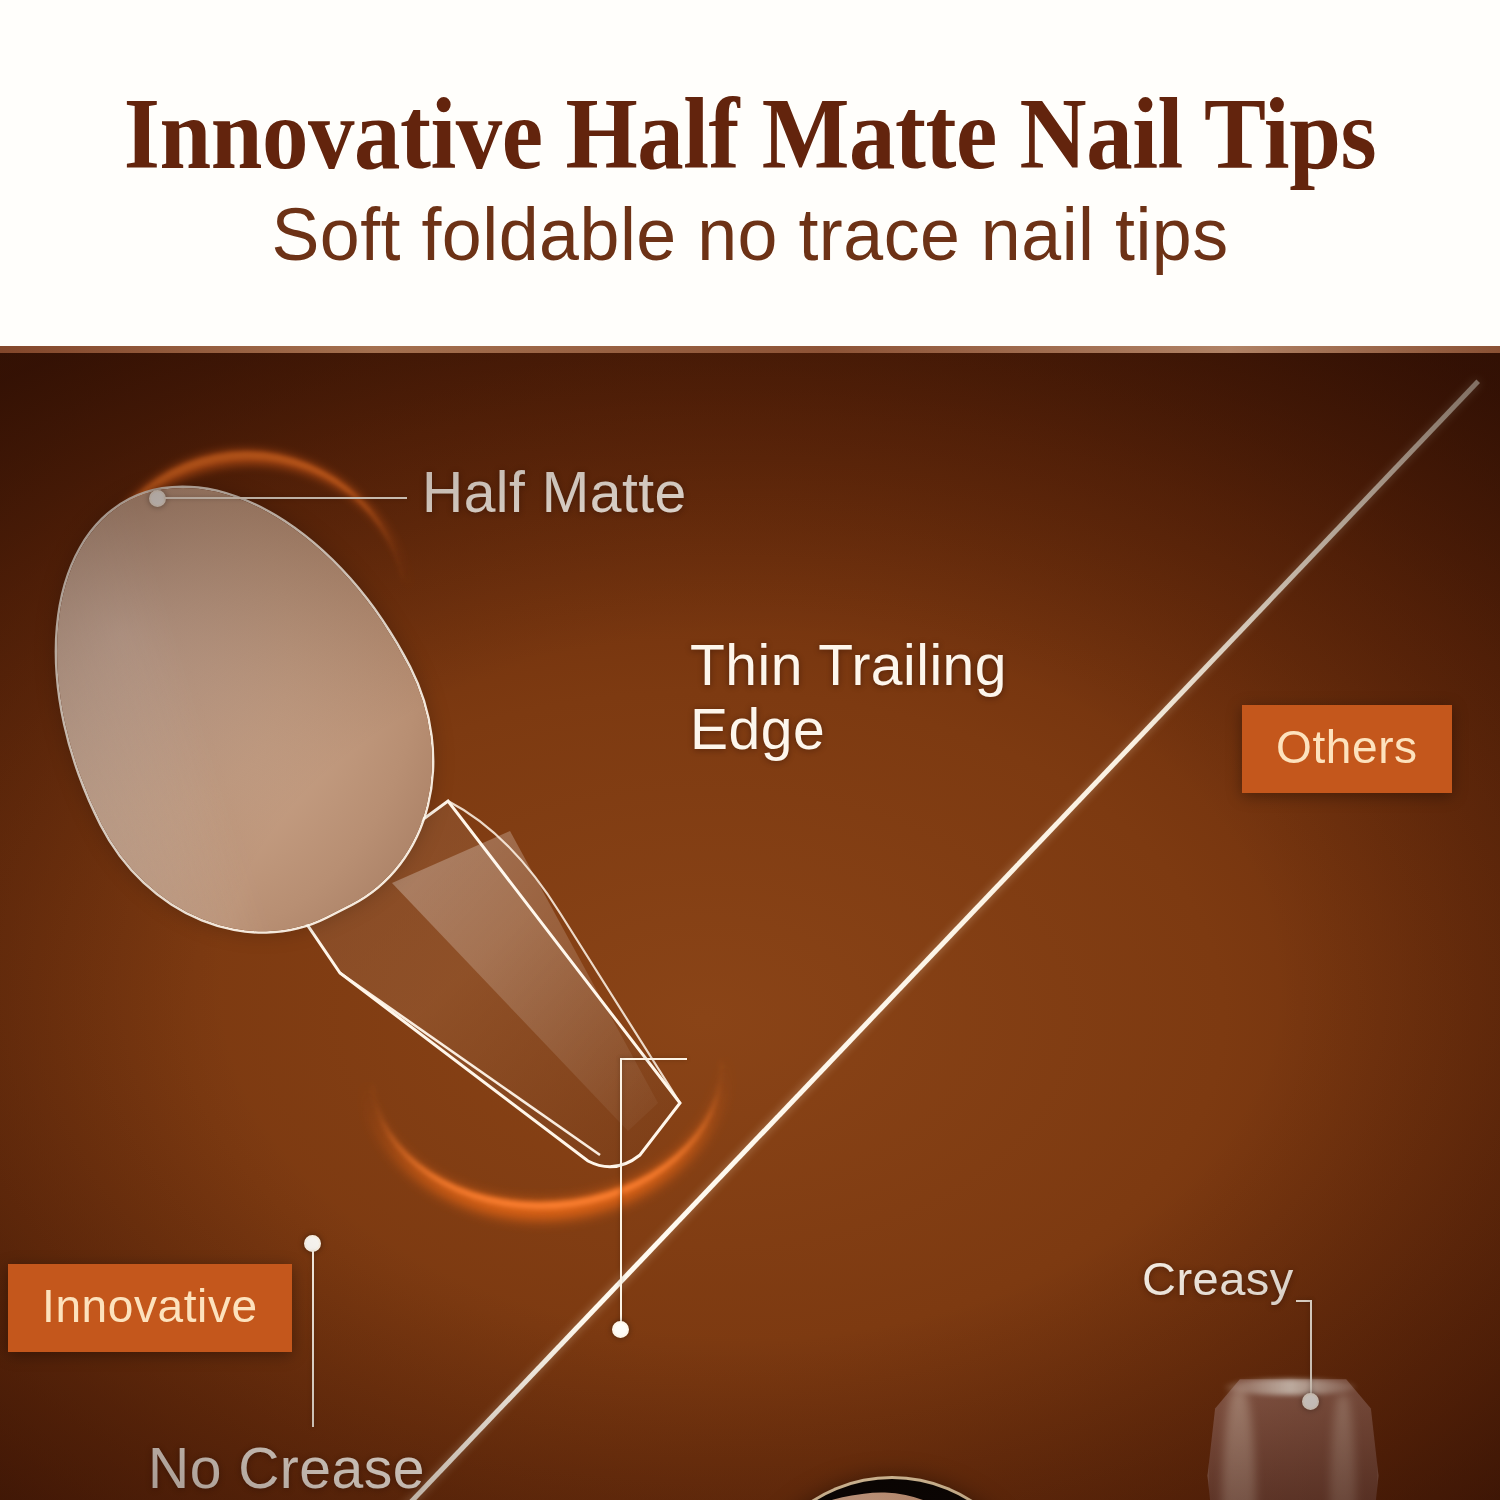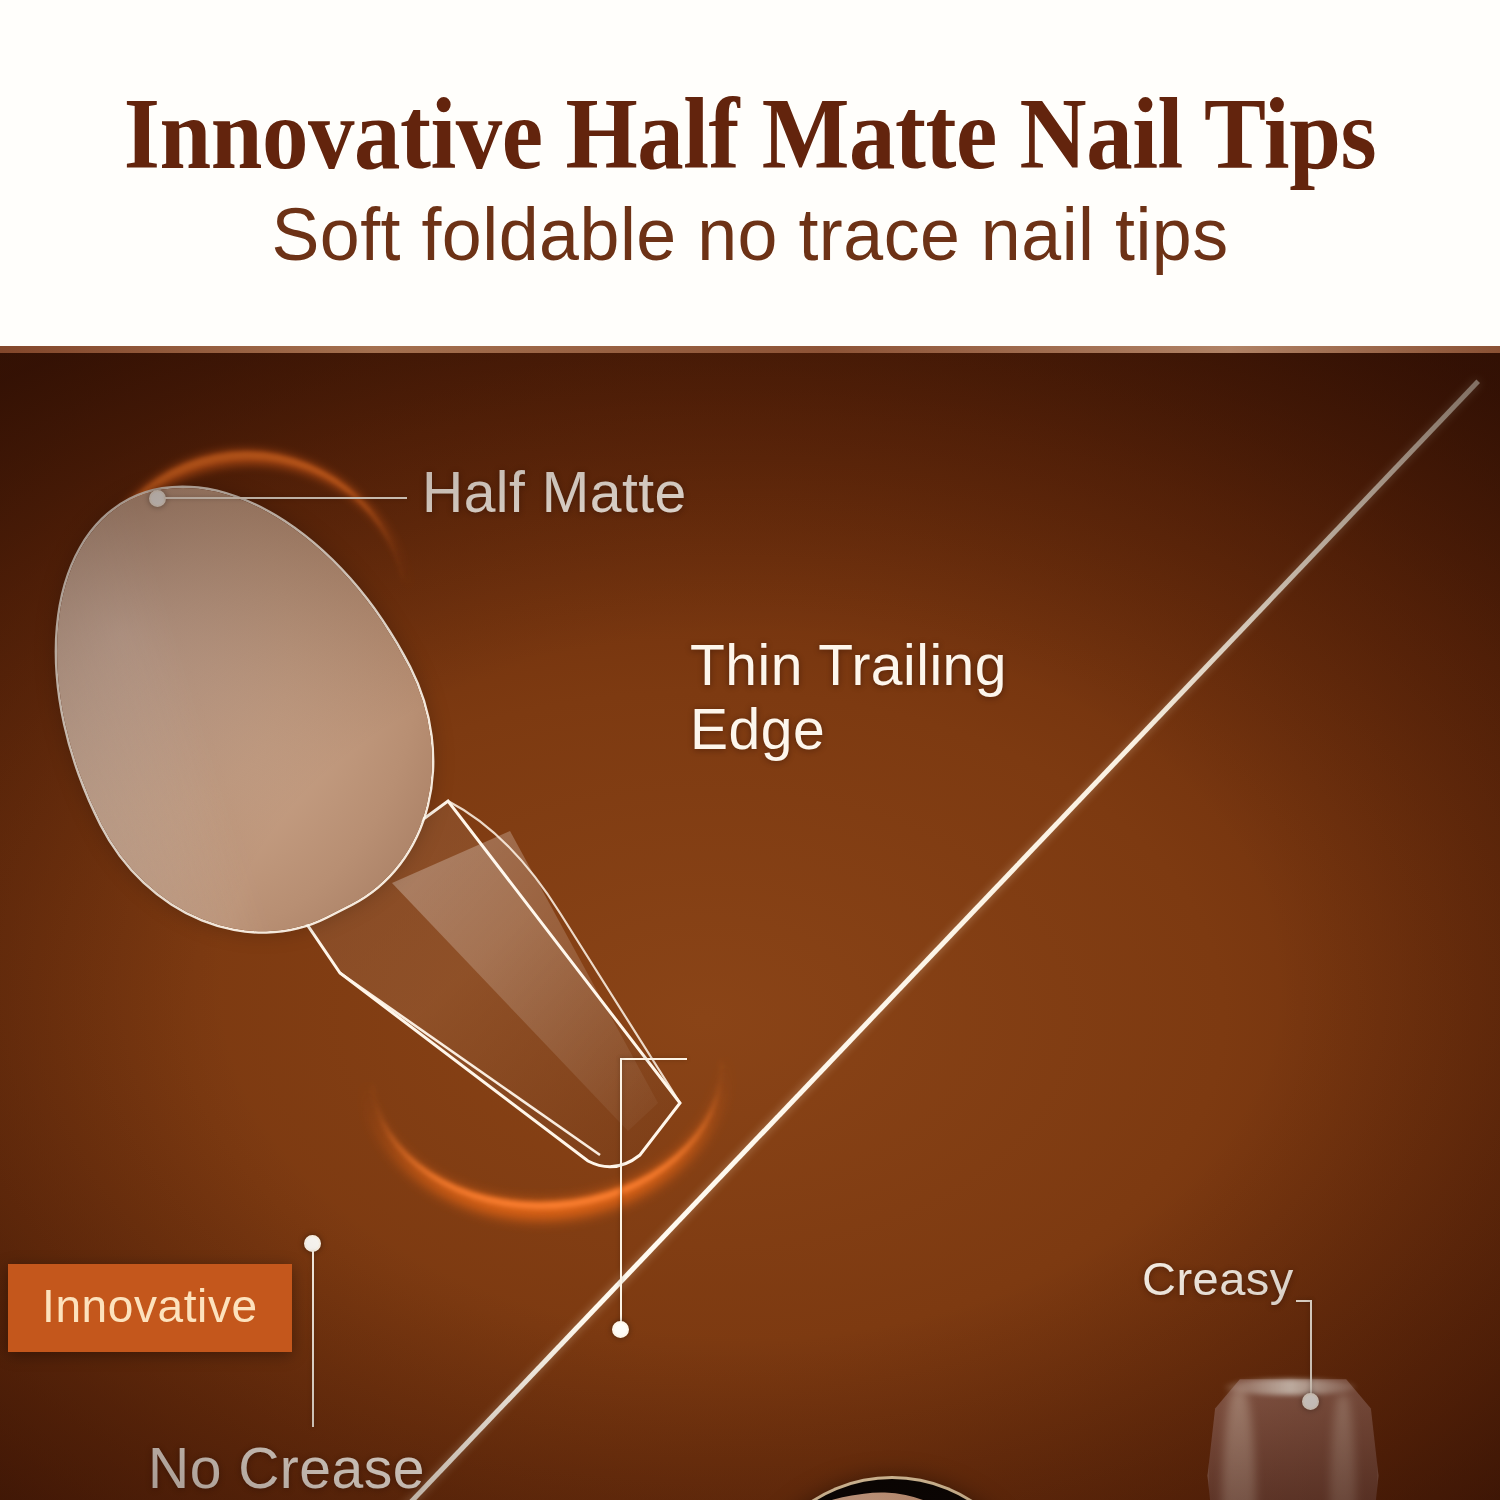--- a/index.html
+++ b/index.html
@@ -344,16 +344,17 @@
     </div>
 
     <div class="lbl" style="left:1142px;top:900px;font-size:47px;">Creasy</div>
     <div class="lead lead-h" style="left:1296px;top:947px;width:16px;"></div>
     <div class="lead lead-v" style="left:1310px;top:947px;height:99px;"></div>
     <div class="dot" style="left:1302px;top:1040px;"></div>
 
     <div id="stage-vign"></div>
   </div>
 
+  <div class="badge" style="left:1242px;top:705px;">Others</div>
 
   <div class="badge" style="left:8px;top:1264px;">Innovative</div>
 
 </div>
 
 </body></html>

